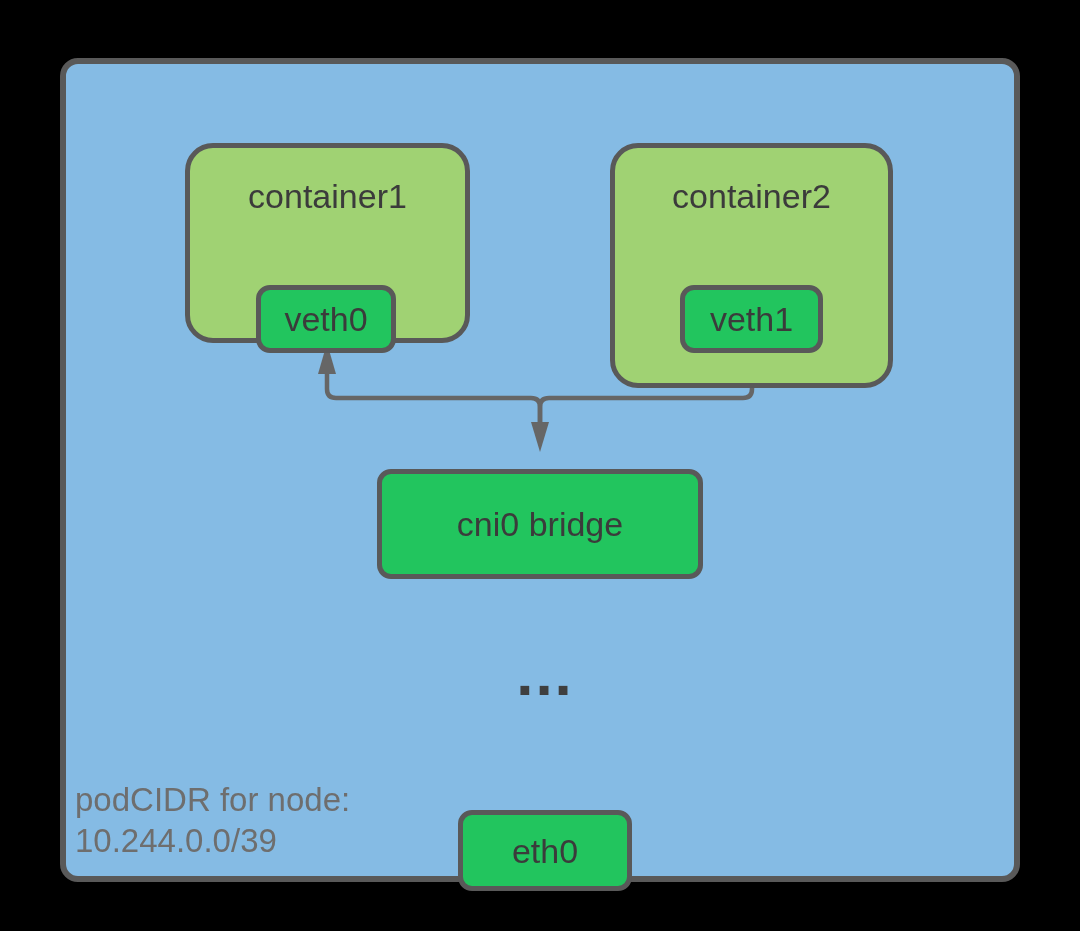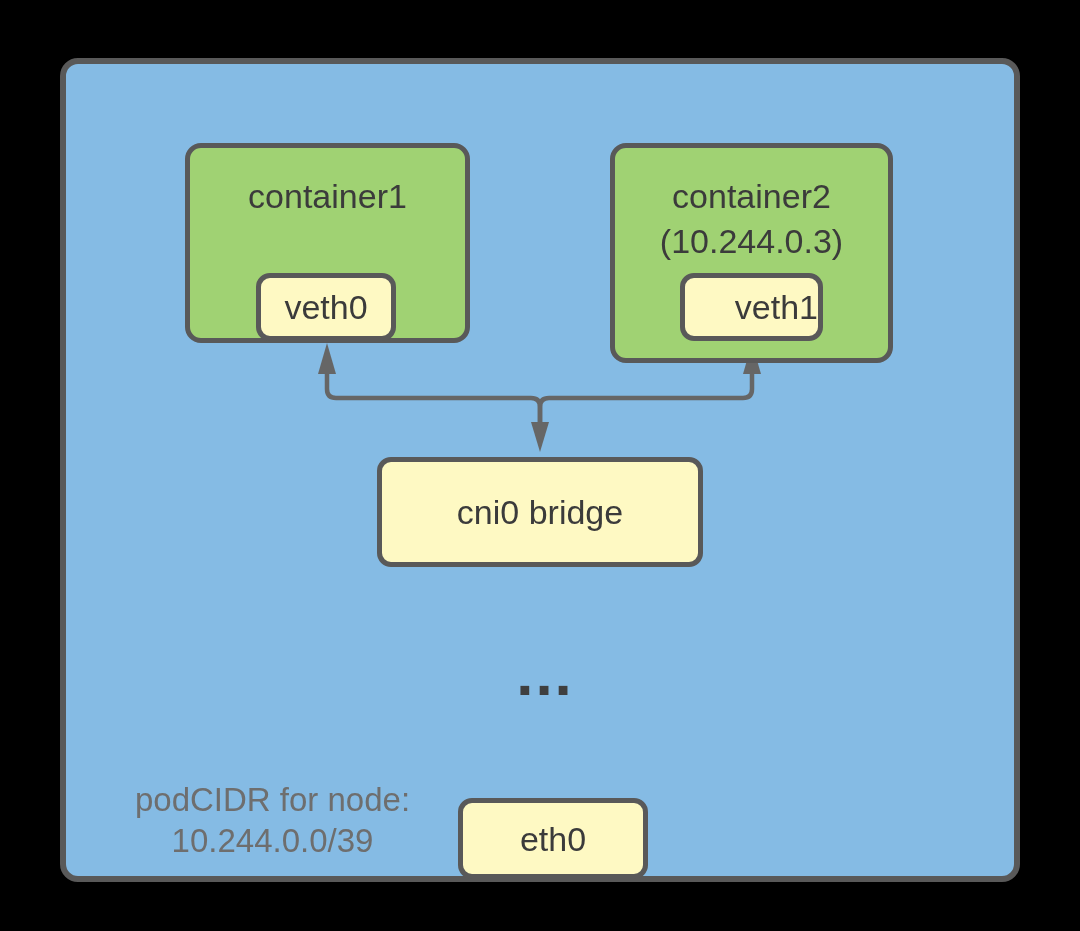--- a/index.html
+++ b/index.html
@@ -22,56 +22,56 @@
   }
   .box {
     position: absolute;
     box-sizing: border-box;
     border: 5px solid #595959;
     color: #3B3B3B;
     text-align: center;
   }
   .container-box {
     background: #A0D273;
-    border-radius: 16px;
+    border-radius: 28px;
     font-size: 34px;
     line-height: 45px;
     padding-top: 26px;
   }
   .white-box {
-    background: #fef9c3;
+    background: #22c55e;
     border-radius: 14px;
     display: flex;
     flex-direction: column;
     align-items: center;
     justify-content: center;
     font-size: 34px;
     line-height: 44px;
+    margin-top: 12px;
   }
   #container1 { left: 185px; top: 143px; width: 285px; height: 200px; }
-  #container2 { left: 610px; top: 143px; width: 283px; height: 220px; }
+  #container2 { left: 610px; top: 143px; width: 283px; height: 245px; }
   #veth0 { left: 256px; top: 273px; width: 140px; height: 68px; }
-  #veth1 { left: 680px; top: 273px; width: 143px; height: 68px; align-items: flex-end; }
+  #veth1 { left: 680px; top: 273px; width: 143px; height: 68px; }
   #cni0  { left: 377px; top: 457px; width: 326px; height: 110px; }
-  #eth0  { left: 458px; top: 798px; width: 190px; height: 81px; }
+  #eth0  { left: 458px; top: 798px; width: 174px; height: 81px; }
   .ellipsis {
     position: absolute;
     left: 485px; top: 638px;
     width: 120px;
     text-align: center;
     font-size: 62px;
     font-weight: bold;
     letter-spacing: 2px;
     color: #3F3F3F;
   }
   .podcidr {
     position: absolute;
     left: 75px; top: 779px;
     width: 395px;
-    text-align: center;
     font-size: 33px;
     line-height: 41px;
     color: #6E6E6E;
   }
   svg.connectors {
     position: absolute;
     left: 0; top: 0;
     width: 1080px; height: 931px;
     pointer-events: none;
   }
@@ -93,21 +93,20 @@
 
   <div id="container1" class="box container-box">
     <div>container1</div>
   </div>
   <div id="veth0" class="box white-box">
     <div>veth0</div>
   </div>
 
   <div id="container2" class="box container-box">
     <div>container2</div>
-    <div>(10.244.0.3)</div>
   </div>
   <div id="veth1" class="box white-box">
     <div>veth1</div>
   </div>
 
   <div id="cni0" class="box white-box">
     <div>cni0 bridge</div>
   </div>
 
   <div class="ellipsis">...</div>

